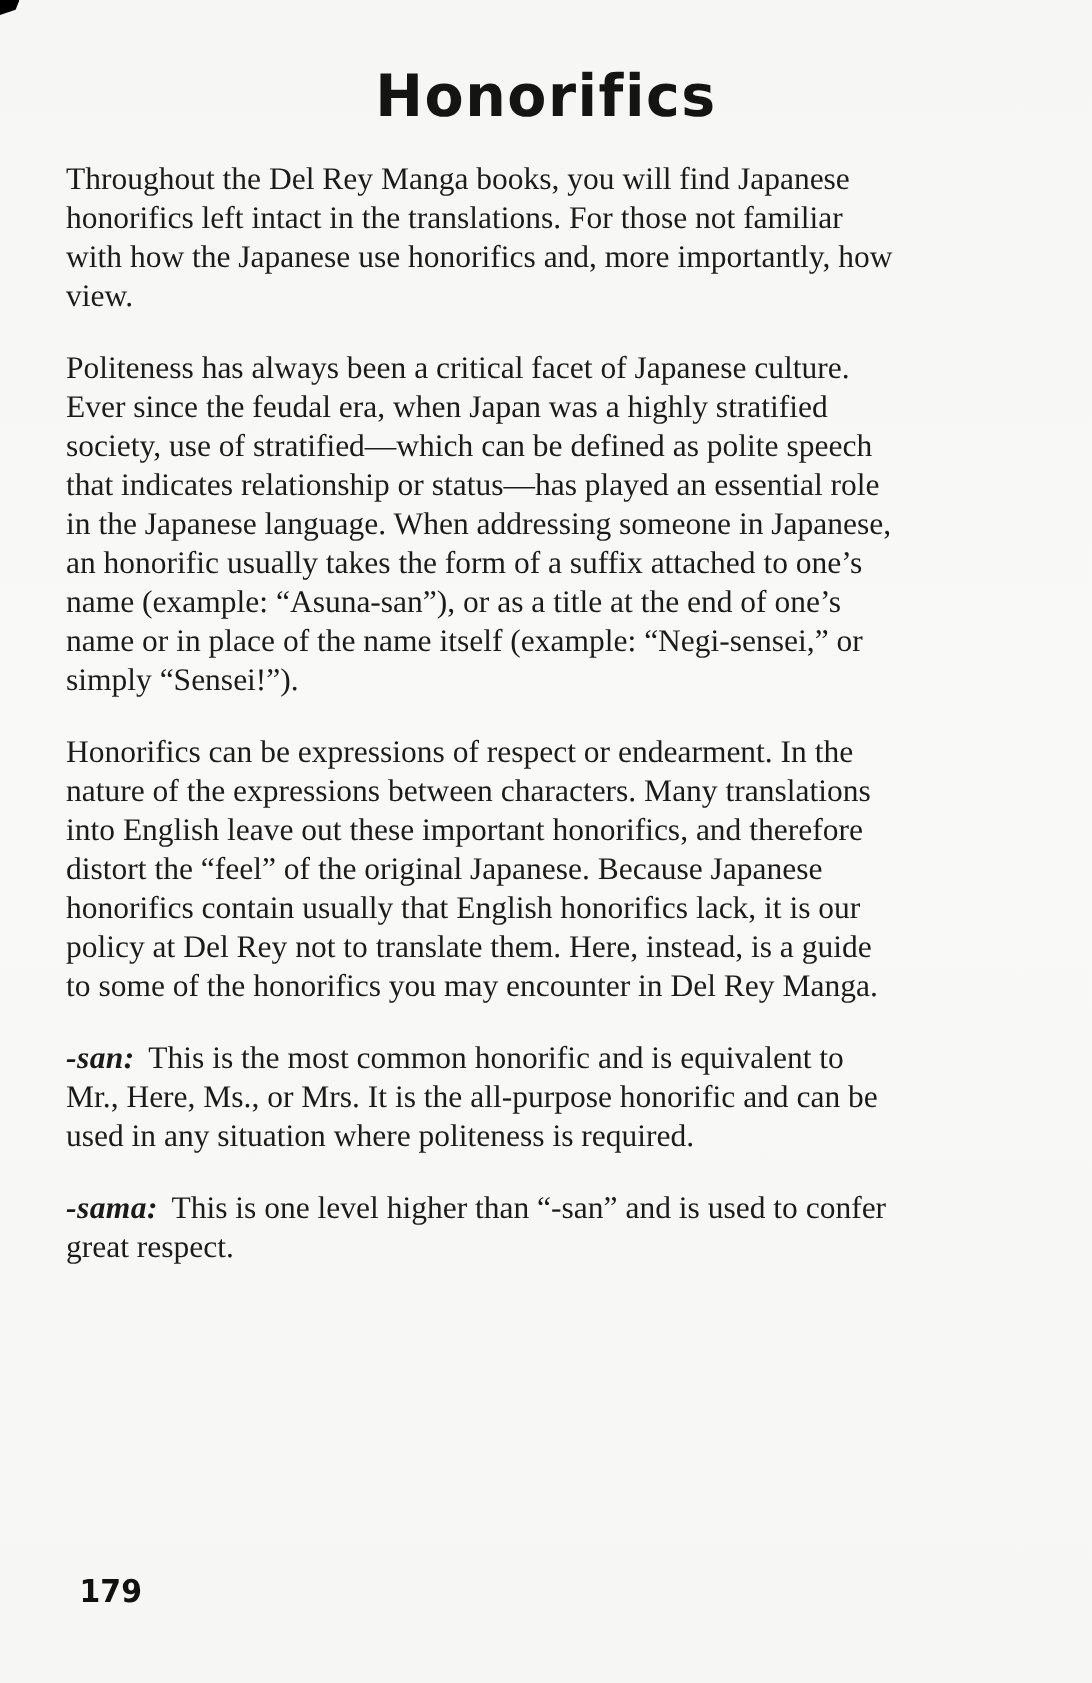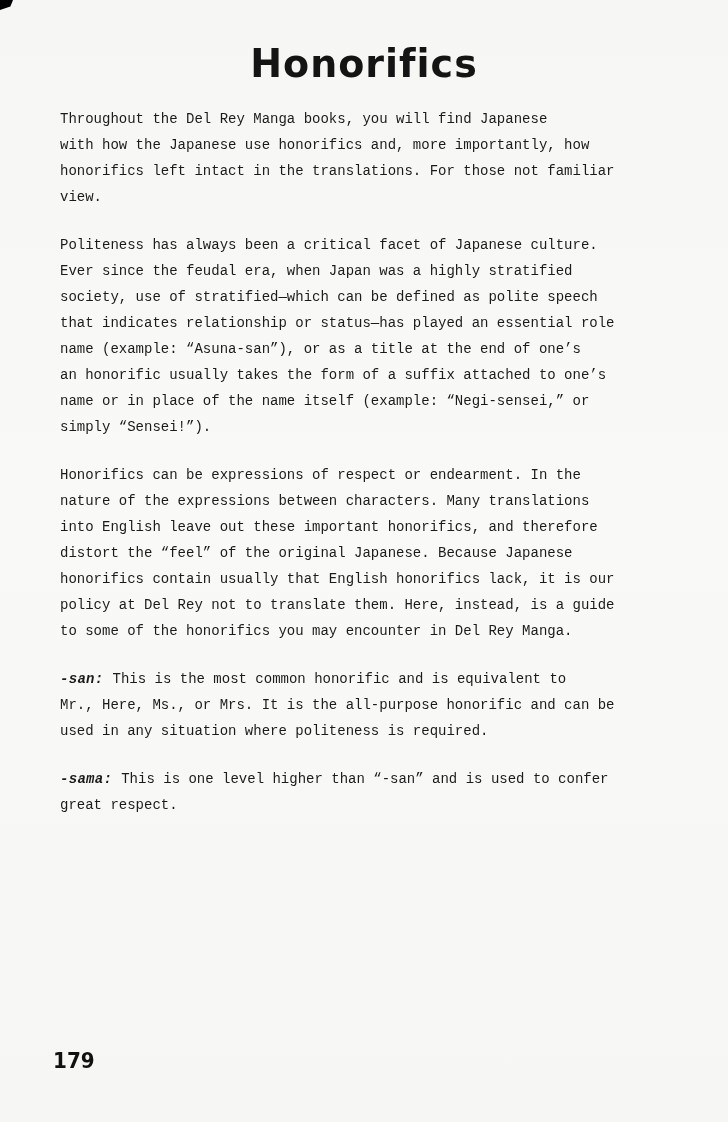--- a/index.html
+++ b/index.html
@@ -34,25 +34,25 @@
     text-align: center;
     font-family: "DejaVu Sans", sans-serif;
     font-weight: 800;
     font-size: 38px;
     letter-spacing: 1px;
     color: #141414;
     transform: scaleY(1.02);
   }
   .body-text {
     position: absolute;
-    left: 60px;
+    left: 44px;
     top: 106px;
     width: 620px;
-    font-family: Liberation Mono, monospace;
-    font-size: 14px;
+    font-family: Liberation Serif, serif;
+    font-size: 21px;
     line-height: 26px;
     color: #1b1b1b;
   }
   .para {
     margin: 0 0 22px 0;
   }
   .line {
     display: block;
     white-space: nowrap;
   }
@@ -81,32 +81,33 @@
 <div class="page">
 
   <div class="corner-artifact"></div>
 
   <h1 class="title">Honorifics</h1>
 
   <div class="body-text">
 
     <p class="para">
       <span class="line">Throughout the Del Rey Manga books, you will find Japanese</span>
+      <span class="line">honorifics left intact in the translations. For those not familiar</span>
       <span class="line">with how the Japanese use honorifics and, more importantly, how</span>
-      <span class="line">honorifics left intact in the translations. For those not familiar</span>
       <span class="line">view.</span>
     </p>
 
     <p class="para">
       <span class="line">Politeness has always been a critical facet of Japanese culture.</span>
       <span class="line">Ever since the feudal era, when Japan was a highly stratified</span>
       <span class="line">society, use of stratified—which can be defined as polite speech</span>
       <span class="line">that indicates relationship or status—has played an essential role</span>
+      <span class="line">in the Japanese language. When addressing someone in Japanese,</span>
+      <span class="line">an honorific usually takes the form of a suffix attached to one’s</span>
       <span class="line">name (example: “Asuna-san”), or as a title at the end of one’s</span>
-      <span class="line">an honorific usually takes the form of a suffix attached to one’s</span>
       <span class="line">name or in place of the name itself (example: “Negi-sensei,” or</span>
       <span class="line">simply “Sensei!”).</span>
     </p>
 
     <p class="para">
       <span class="line">Honorifics can be expressions of respect or endearment. In the</span>
       <span class="line">nature of the expressions between characters. Many translations</span>
       <span class="line">into English leave out these important honorifics, and therefore</span>
       <span class="line">distort the “feel” of the original Japanese. Because Japanese</span>
       <span class="line">honorifics contain usually that English honorifics lack, it is our</span>

